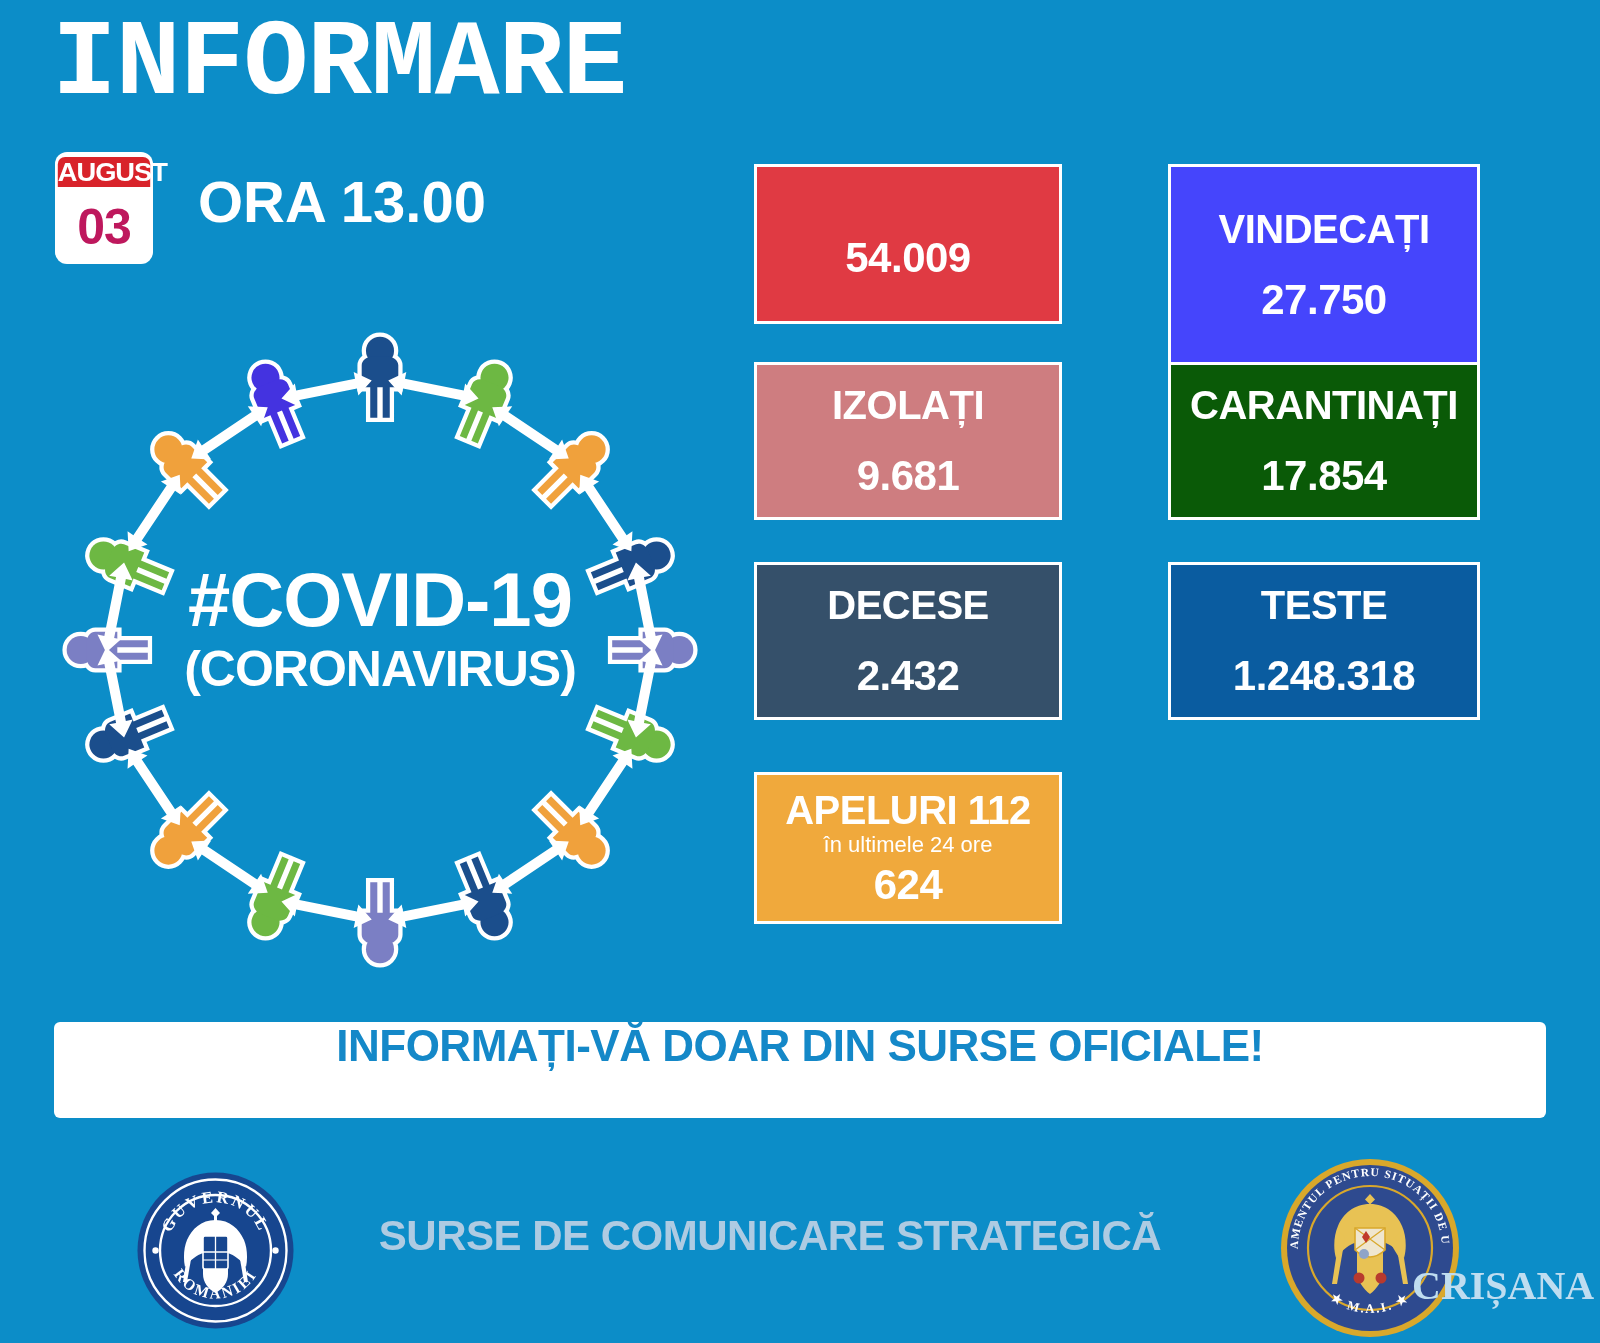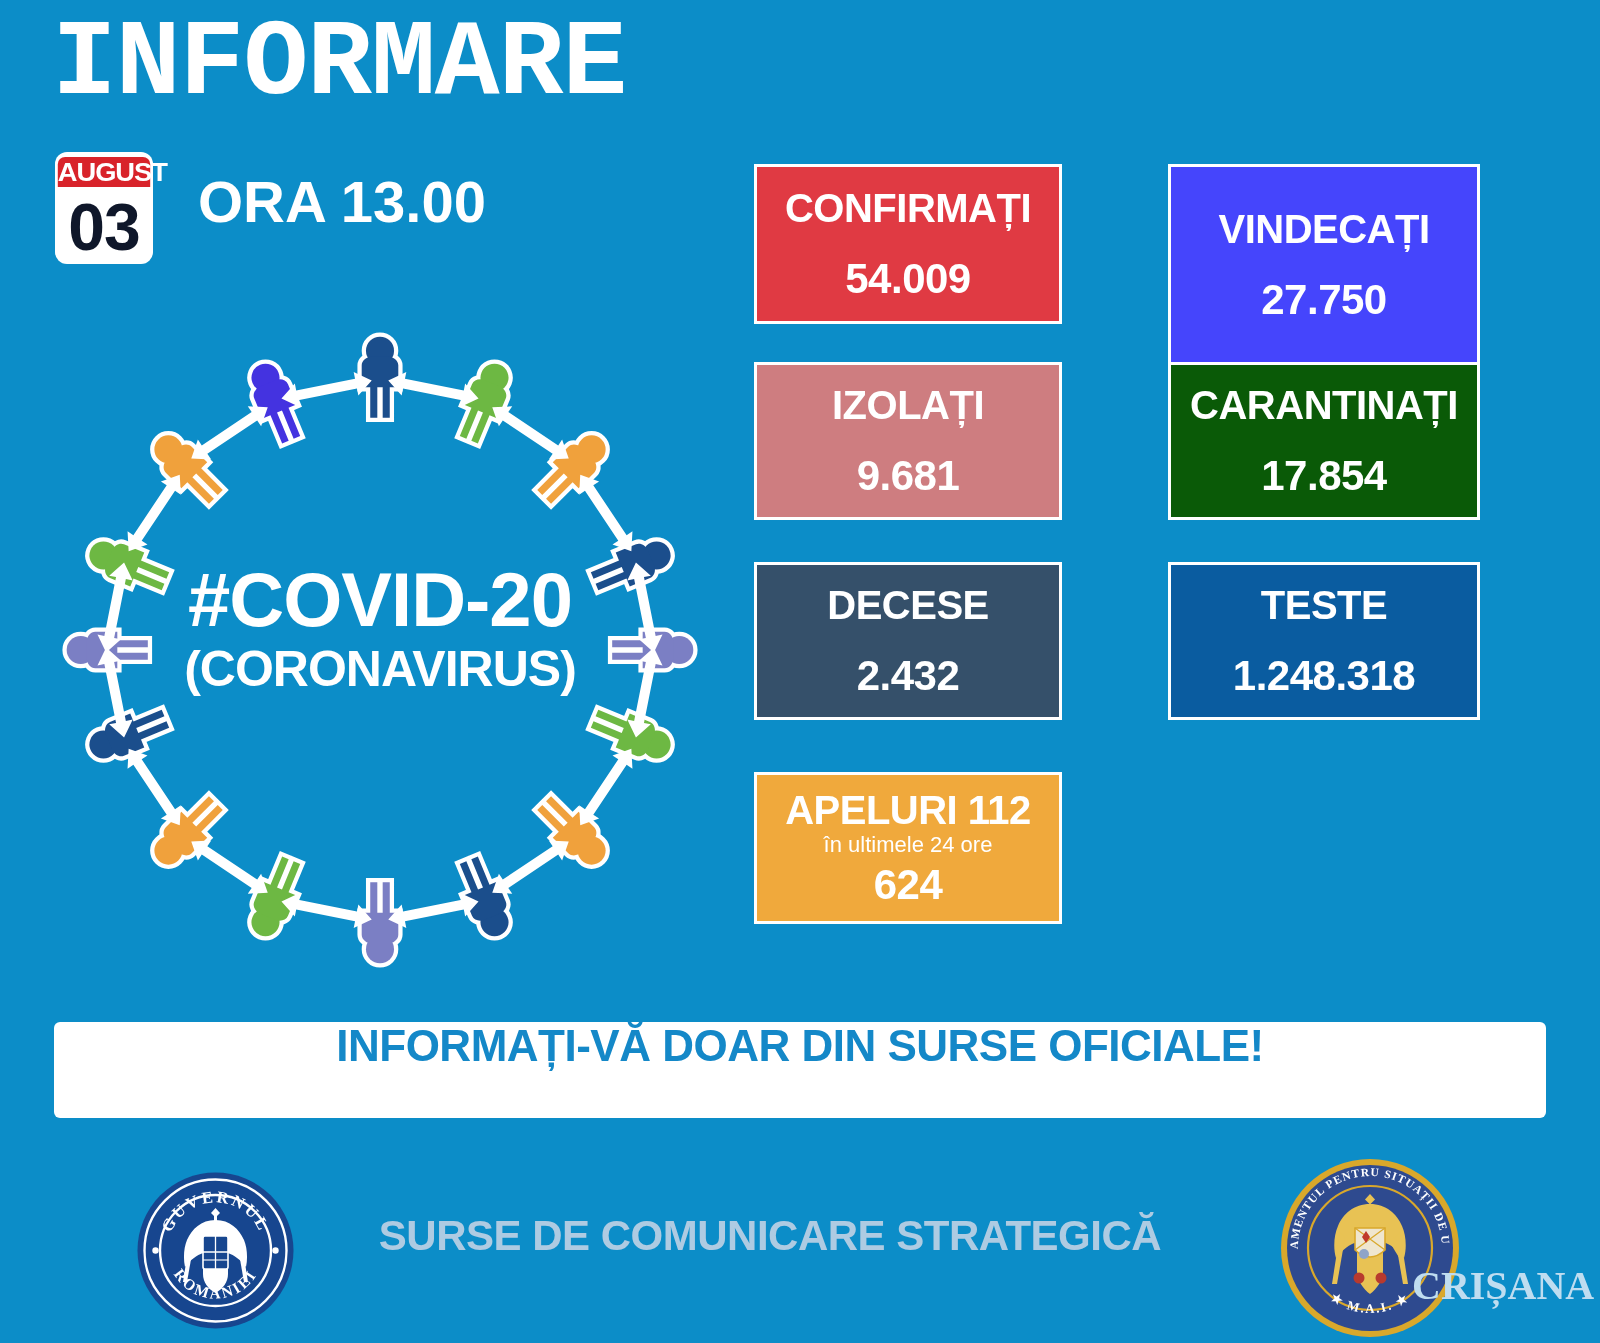--- a/index.html
+++ b/index.html
@@ -25,21 +25,21 @@
   }
   #cal-month{
     background:#D8232A;color:#ffffff;
     font-size:26px;font-weight:bold;text-align:center;
     letter-spacing:-1px;line-height:30px;height:30px;
     border-radius:7px 7px 0 0;
     font-family:"Liberation Sans Narrow","Liberation Sans",sans-serif;
     transform:scaleX(1.05);
   }
   #cal-day{
-    flex:1;color:#0f172a;font-size:66px;font-weight:bold;
+    flex:1;color:#be185d;font-size:50px;font-weight:bold;
     display:flex;align-items:center;justify-content:center;
     line-height:1;letter-spacing:-1px;margin-top:7px;
   }
   #hour{
     left:198px;top:168px;
     font-size:58px;font-weight:bold;color:#ffffff;letter-spacing:0px;
   }
 
   
   #circle-wrap{left:60px;top:330px;width:640px;height:640px;}
@@ -250,27 +250,26 @@
       <g transform="translate(169.5,102.9) rotate(326.25)">
           <use href="#arrow2"></use>
         </g>
       <g transform="translate(266.6,59.5) rotate(348.75)">
           <use href="#arrow2"></use>
         </g>
     </g>
   </svg>
 
   <div id="covid-text">
-    <div id="covid-main">#COVID-20</div>
+    <div id="covid-main">#COVID-19</div>
     <div id="covid-sub">(CORONAVIRUS)</div>
   </div>
 </div>
 
 <div class="abs stat" id="s-confirmati">
-  <div class="lab">CONFIRMAȚI</div>
   <div class="val">54.009</div>
 </div>
 
 <div class="abs stat" id="s-vindecati">
   <div class="lab">VINDECAȚI</div>
   <div class="val">27.750</div>
 </div>
 
 <div class="abs stat" id="s-izolati">
   <div class="lab">IZOLAȚI</div>

